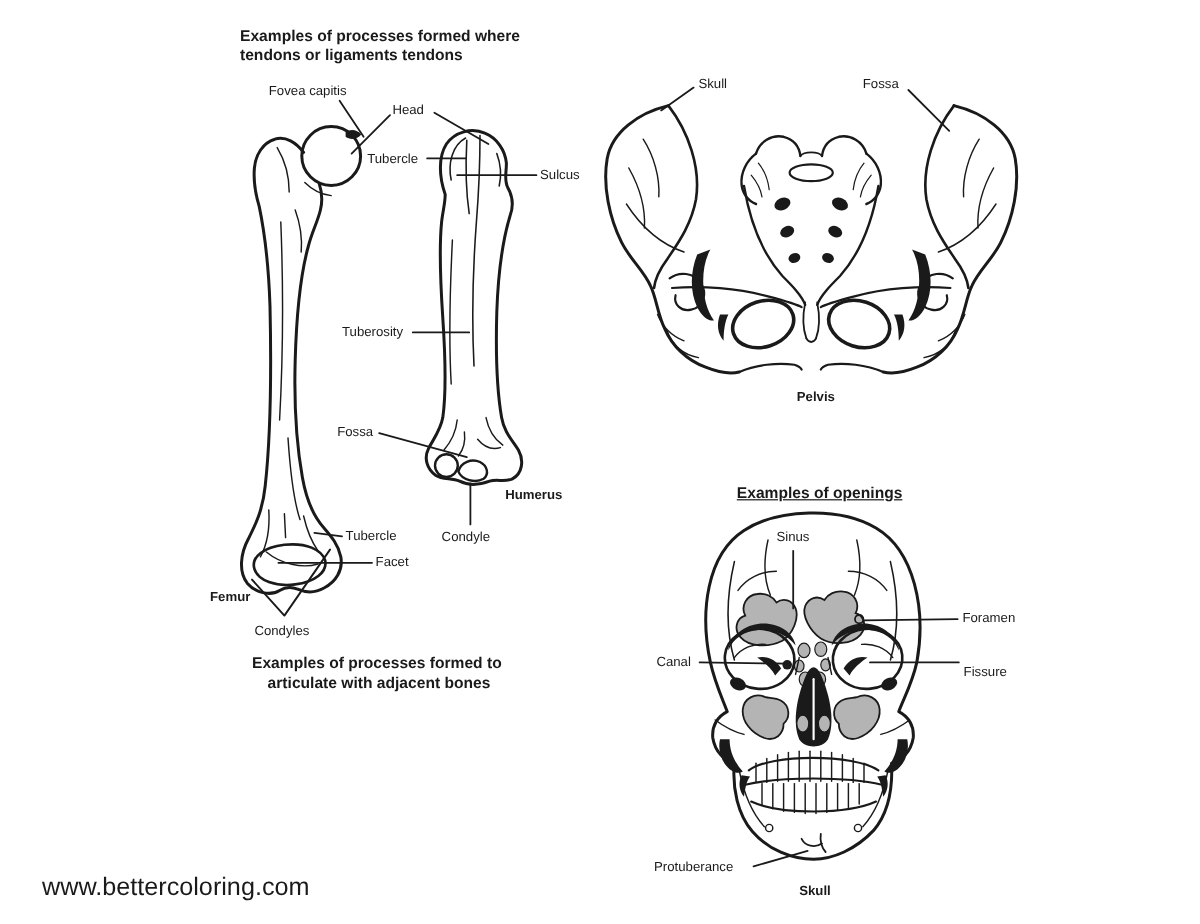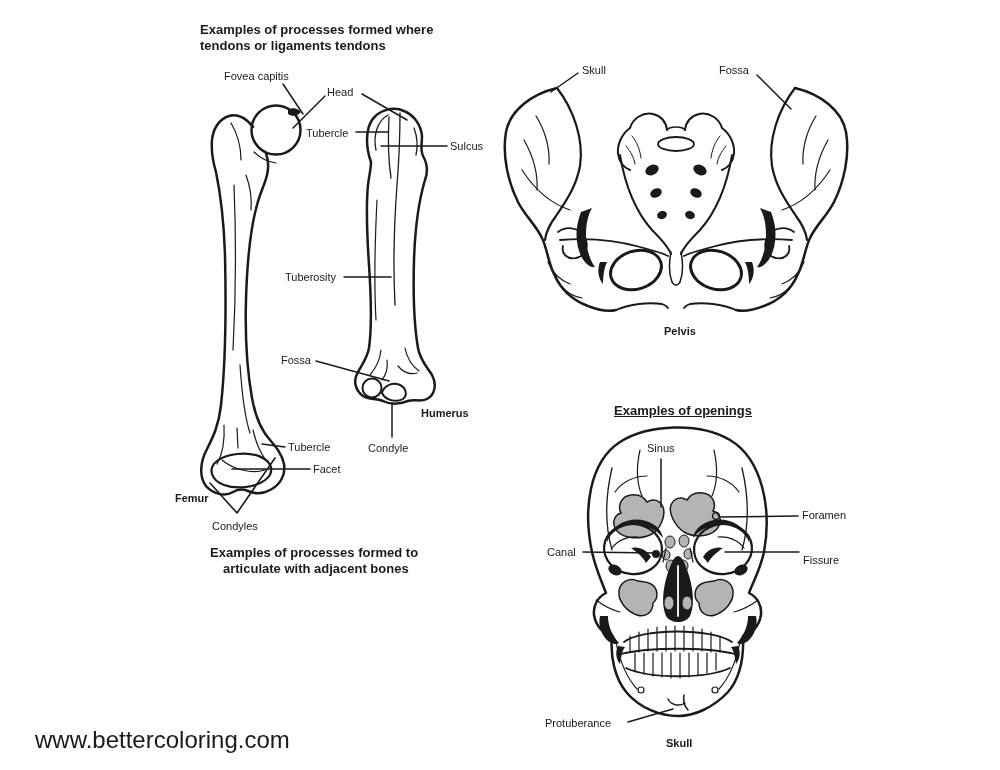--- a/index.html
+++ b/index.html
@@ -9,21 +9,21 @@
   }
   html,body{margin:0;padding:0;background:#fff;}
   .canvas{
     position:relative;width:1000px;height:770px;background:var(--paper);
     overflow:hidden;font-family:"Liberation Sans",sans-serif;color:var(--ink);
   }
   .art{position:absolute;left:0;top:0;}
   .lbl{position:absolute;font-size:11px;line-height:14px;white-space:nowrap;color:var(--ink);}
   .bold{font-weight:bold;}
   .heading{font-size:13px;font-weight:bold;line-height:16px;}
-  .watermark{font-size:24px;line-height:20px;}
+  .watermark{font-size:21px;line-height:20px;}
   
   .ol{fill:none;stroke:var(--ink);stroke-linecap:round;stroke-linejoin:round;}
   .w1{stroke-width:1;} .w12{stroke-width:1.2;} .w13{stroke-width:1.3;}
   .w15{stroke-width:1.5;} .w16{stroke-width:1.6;} .w18{stroke-width:1.8;}
   .w2{stroke-width:2;} .w22{stroke-width:2.2;} .w25{stroke-width:2.5;} .w3{stroke-width:3;}
   .fill-ink{fill:var(--ink);stroke:none;}
   .gray{fill:var(--sinus);stroke:var(--ink);}
   .wht{fill:none;stroke:#ffffff;stroke-linecap:round;}
 </style>
 </head>

